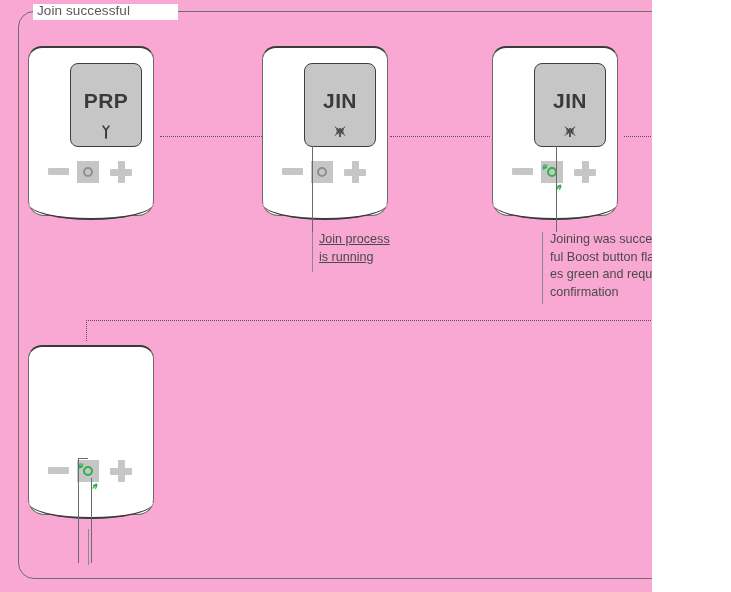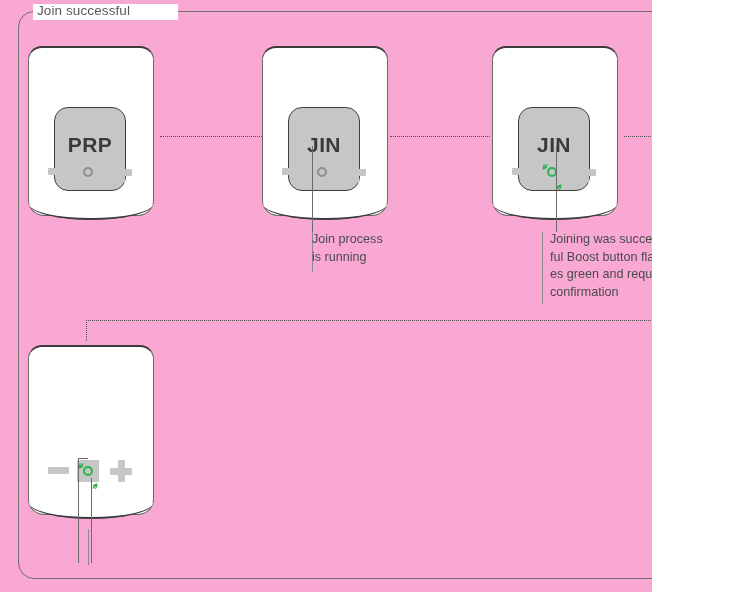--- a/index.html
+++ b/index.html
@@ -72,30 +72,29 @@
     right: 1px;
     bottom: -4px;
     height: 16px;
     border-bottom: 2.2px solid #3b3b3b;
     border-radius: 0 0 50% 50% / 0 0 100% 100%;
     background: #ffffff;
     box-sizing: border-box;
   }
   .device-screen {
     position: absolute;
-    left: 26px;
+    left: 42px;
     top: 17px;
     width: 72px;
     height: 84px;
     background: #c6c6c6;
     border: 1.6px solid #3f3f3f;
-    border-radius: 14px;
+    border-radius: 8px;
     box-sizing: border-box;
     overflow: hidden;
-    margin-top: 44px;
   }
   .screen-text {
     position: absolute;
     left: 0;
     right: 0;
     top: 25px;
     text-align: center;
     font-size: 21px;
     font-weight: bold;
     color: #3a3a3a;
@@ -343,21 +342,21 @@
       </div>
       <div class="key-plus">
           <i></i>
           <b></b>
         </div>
     </div>
   </div>
 
   <div class="lead" style="left:312px; top:146px; height:86px;"></div>
   <div class="callout-rule" style="left:312px; top:232px; height:40px;"></div>
-  <div class="callout" style="left:312px; top:231px; width:110px;">Join process
+  <div class="callout" style="left:319px; top:231px; width:110px;text-decoration:underline;">Join process
 is running</div>
 
   <div class="lead" style="left:556px; top:146px; height:86px;"></div>
   <div class="callout-rule" style="left:542px; top:232px; height:72px;"></div>
   <div class="callout" style="left:550px; top:231px; width:150px;">Joining was success-
 ful Boost button flash-
 es green and requires
 confirmation</div>
 
   <div class="lead-h" style="left:78px; top:458px; width:10px;"></div>

